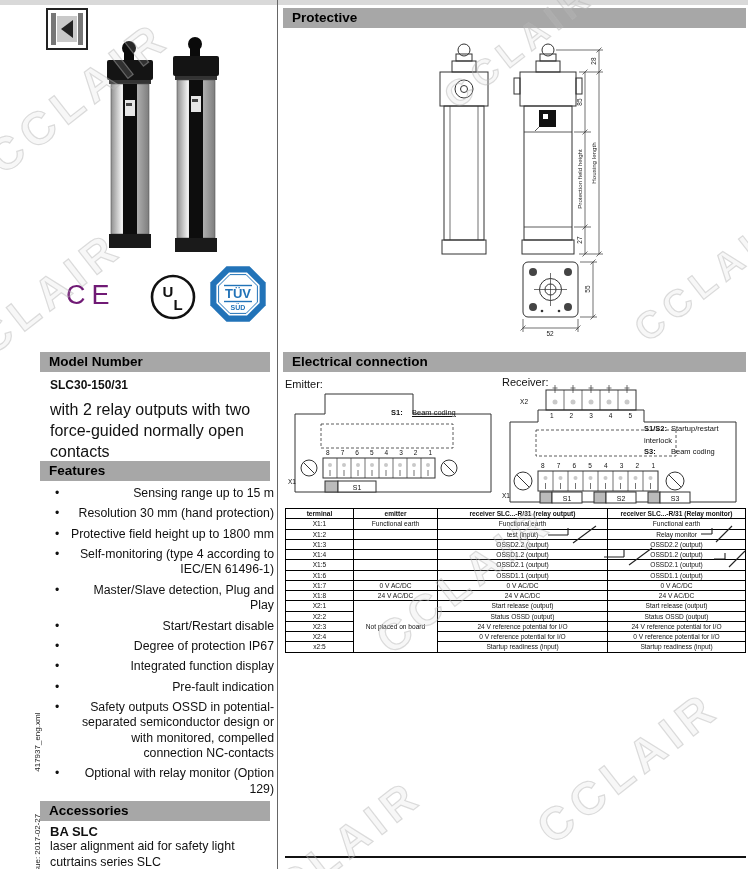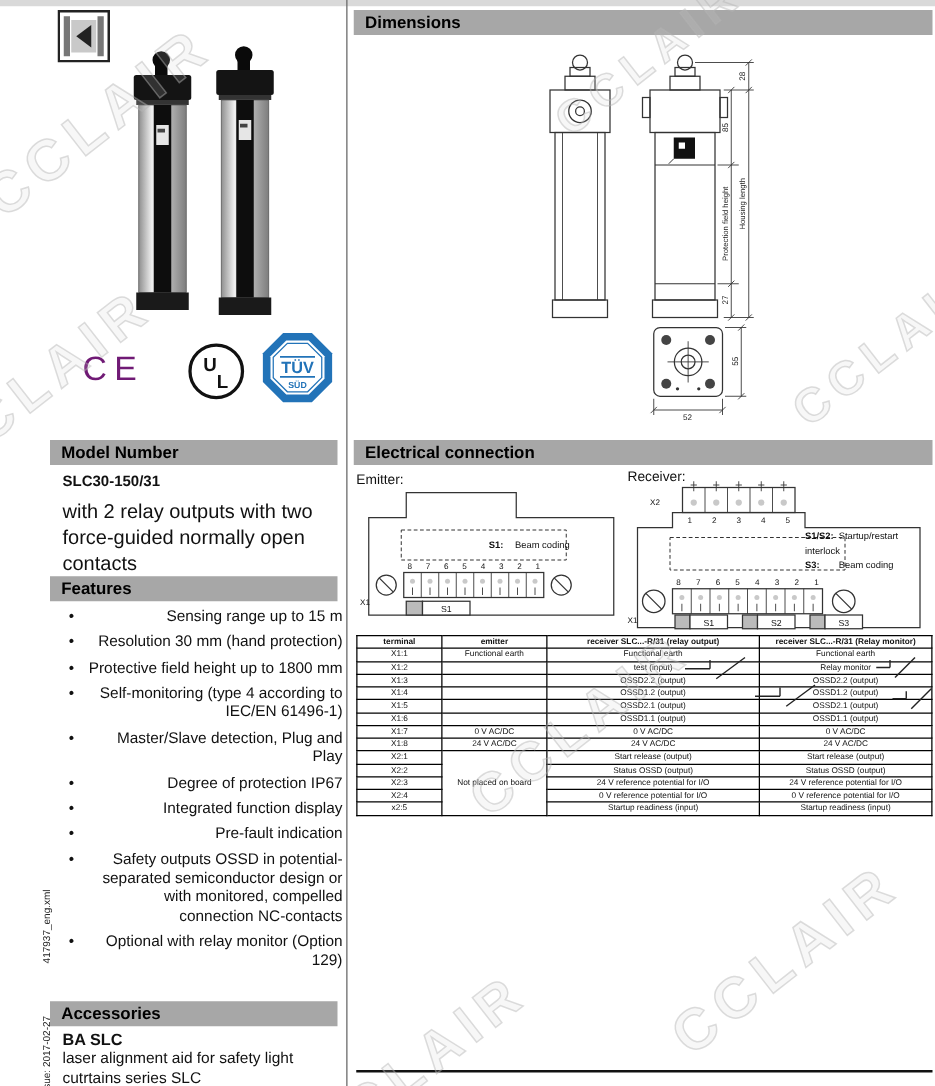--- a/index.html
+++ b/index.html
@@ -124,36 +124,37 @@
   <div class="model-name">SLC30-150/31</div>
   <div class="model-desc">with 2 relay outputs with two force-guided normally open contacts</div>
 
   <div class="bar bar-left" style="top:461px;">Features</div>
   <ul class="features">
       <li>Sensing range up to 15 m</li>
       <li>Resolution 30 mm (hand protection)</li>
       <li>Protective field height up to 1800 mm</li>
       <li>Self-monitoring (type 4 according to IEC/EN 61496-1)</li>
       <li>Master/Slave detection, Plug and Play</li>
+      <li>Start/Restart disable</li>
       <li>Degree of protection IP67</li>
       <li>Integrated function display</li>
       <li>Pre-fault indication</li>
       <li>Safety outputs OSSD in potential-separated semiconductor design or with monitored, compelled connection NC-contacts</li>
       <li>Optional with relay monitor (Option 129)</li>
     </ul>
 
   <div class="bar bar-left" style="top:801px;">Accessories</div>
   <div class="acc-name">BA SLC</div>
   <div class="acc-desc">laser alignment aid for safety light cutrtains series SLC</div>
 
   <div class="side-note">
     <span><span>ssue: 2017-02-27</span><span class="gap">417937_eng.xml</span></span>
   </div>
 
-  <div class="bar bar-right" style="top:8px;">Dimensions</div>
+  <div class="bar bar-right" style="top:8px;">Protective</div>
 
   <svg class="abs" style="left:283px;top:40px;" width="463" height="300" viewBox="0 0 463 300" fill="none" stroke="#333" stroke-width="1">
 
     <circle cx="181" cy="10" r="6"></circle>
     <rect x="173" y="14" width="16" height="7"></rect>
     <rect x="169" y="21" width="24" height="11"></rect>
     <rect x="157" y="32" width="48" height="34"></rect>
     <circle cx="181" cy="49" r="9"></circle>
     <circle cx="181" cy="49" r="3.5"></circle>
     <rect x="161" y="66" width="40" height="134"></rect>
@@ -271,21 +272,21 @@
     <circle cx="164" cy="76" r="8"></circle>
     <line x1="158.5" y1="70.5" x2="169.5" y2="81.5"></line>
     <rect x="40" y="89" width="13" height="11" fill="#bbb"></rect>
     <rect x="53" y="89" width="38" height="11" fill="#fff"></rect>
     <g fill="#111" stroke="none">
       <text x="94" y="63" text-anchor="middle" font-size="6.5" textLength="106">8 7 6 5 4 3 2 1</text>
       <text x="3" y="92" font-size="6.5">X1</text>
       <text x="72" y="97.5" text-anchor="middle" font-size="7">S1</text>
     </g>
   </svg>
-  <div class="conn-note" style="left:391px;top:430px;">
+  <div class="conn-note" style="left:391px;top:407px;text-decoration:underline;">
     <span class="k" style="width:21px;">S1:</span><span class="v">Beam coding</span>
   </div>
 
   <svg class="abs" style="left:498px;top:384px;" width="248" height="134" viewBox="0 0 248 134" fill="none" stroke="#333" stroke-width="1">
     <rect x="48" y="6" width="90" height="20"></rect>
     <g stroke-width="0.7">
       <line x1="66" y1="6" x2="66" y2="26"></line>
         <line x1="84" y1="6" x2="84" y2="26"></line>
       <line x1="102" y1="6" x2="102" y2="26"></line>
         <line x1="120" y1="6" x2="120" y2="26"></line>

